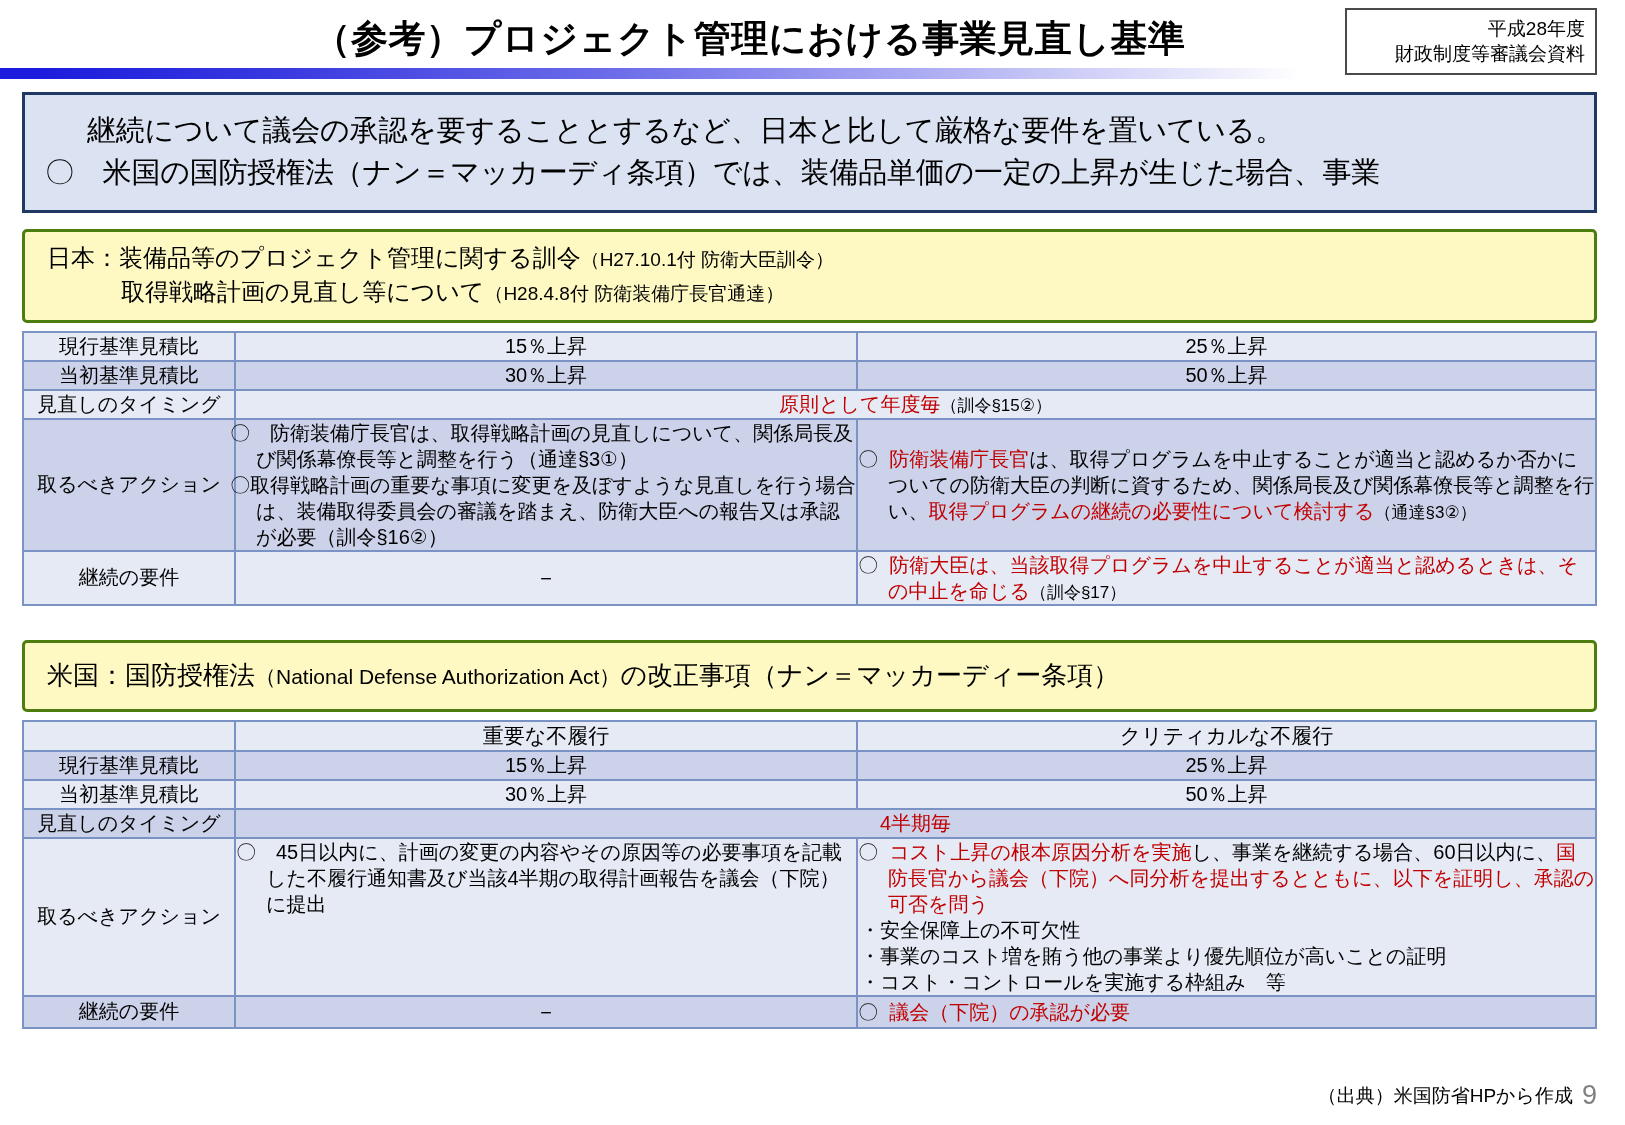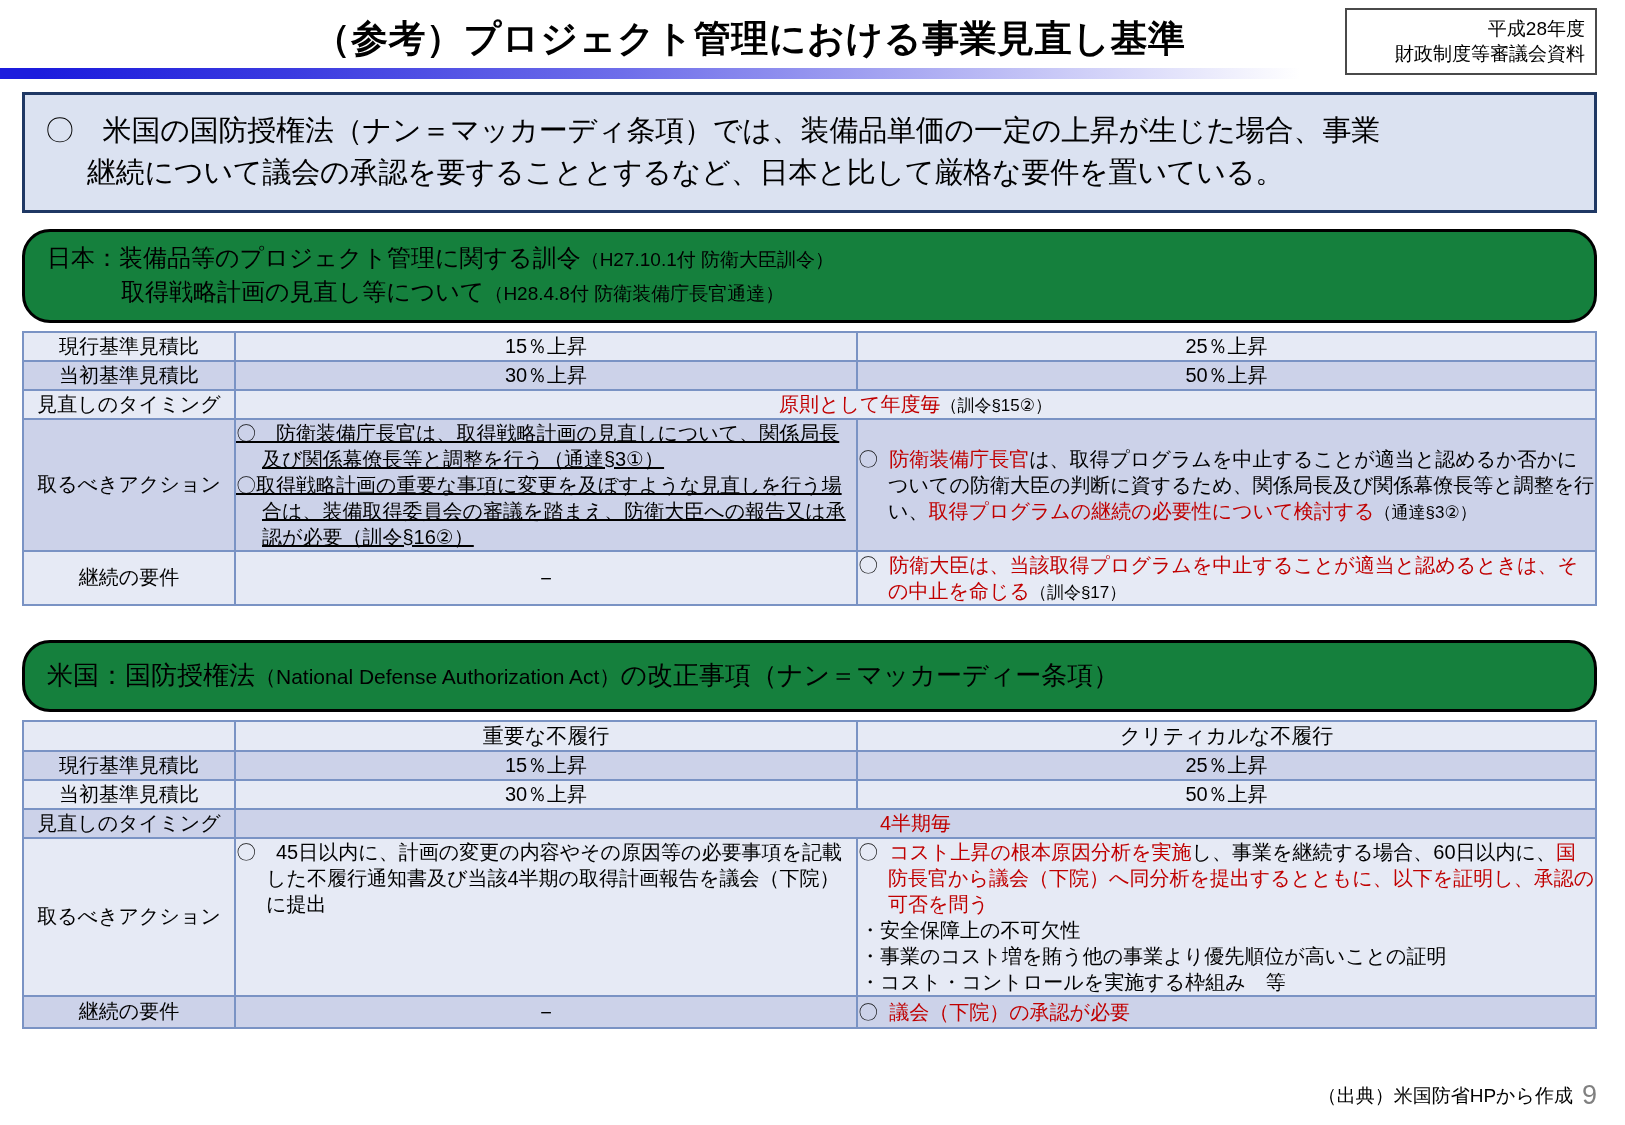--- a/index.html
+++ b/index.html
@@ -75,23 +75,23 @@
     font-size: 29px;
     line-height: 1.46;
     letter-spacing: -0.2px;
     white-space: nowrap;
   }
   .summary-line.indent { padding-left: 42px; }
 
   
   .section-head {
     margin: 16px 22px 0 22px;
-    border: 3px solid #000000;
-    border-radius: 28px;
-    background: #15803d;
+    border: 3px solid #4d7c0f;
+    border-radius: 5px;
+    background: #fef9c3;
     padding: 9px 22px 11px 22px;
   }
   .section-head .ln {
     font-size: 24px;
     line-height: 1.42;
     white-space: nowrap;
   }
   .section-head .ln .sm {
     font-size: 19px;
   }
@@ -145,23 +145,22 @@
   }
   .hdr-blank { background: #e6eaf5; }
 
   .red { color: #c00000; }
   .sm { font-size: 17px; }
   .hang {
     padding-left: 30px;
     text-indent: -30px;
   }
   .hang2 {
-    padding-left: 26px;
+    padding-left: 20px;
     text-indent: -26px;
-    text-decoration: underline;
   }
   .sub-bullet { padding-left: 2px; }
 
   .dash-cell { font-size: 22px; }
 
   
   .footer {
     position: absolute;
     right: 22px;
     bottom: 16px;
@@ -190,22 +189,22 @@
     <div class="doc-badge">
       <div>平成28年度</div>
       <div>財政制度等審議会資料</div>
     </div>
 
     <div class="gradient-bar-tail"></div>
     <div class="gradient-bar"></div>
   </div>
 
   <div class="summary-box">
+    <div class="summary-line indent">継続について議会の承認を要することとするなど、日本と比して厳格な要件を置いている。</div>
     <div class="summary-line">〇　米国の国防授権法（ナン＝マッカーディ条項）では、装備品単価の一定の上昇が生じた場合、事業</div>
-    <div class="summary-line indent">継続について議会の承認を要することとするなど、日本と比して厳格な要件を置いている。</div>
   </div>
 
   <div class="section-head">
     <div class="ln">
       <span>日本：装備品等のプロジェクト管理に関する訓令</span><span class="sm">（H27.10.1付 防衛大臣訓令）</span>
     </div>
     <div class="ln indent">
       <span>取得戦略計画の見直し等について</span><span class="sm">（H28.4.8付 防衛装備庁長官通達）</span>
     </div>
   </div>

